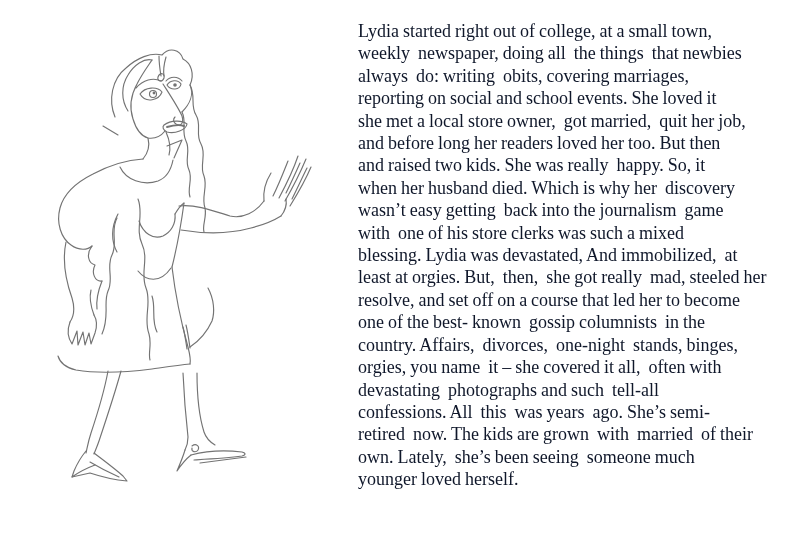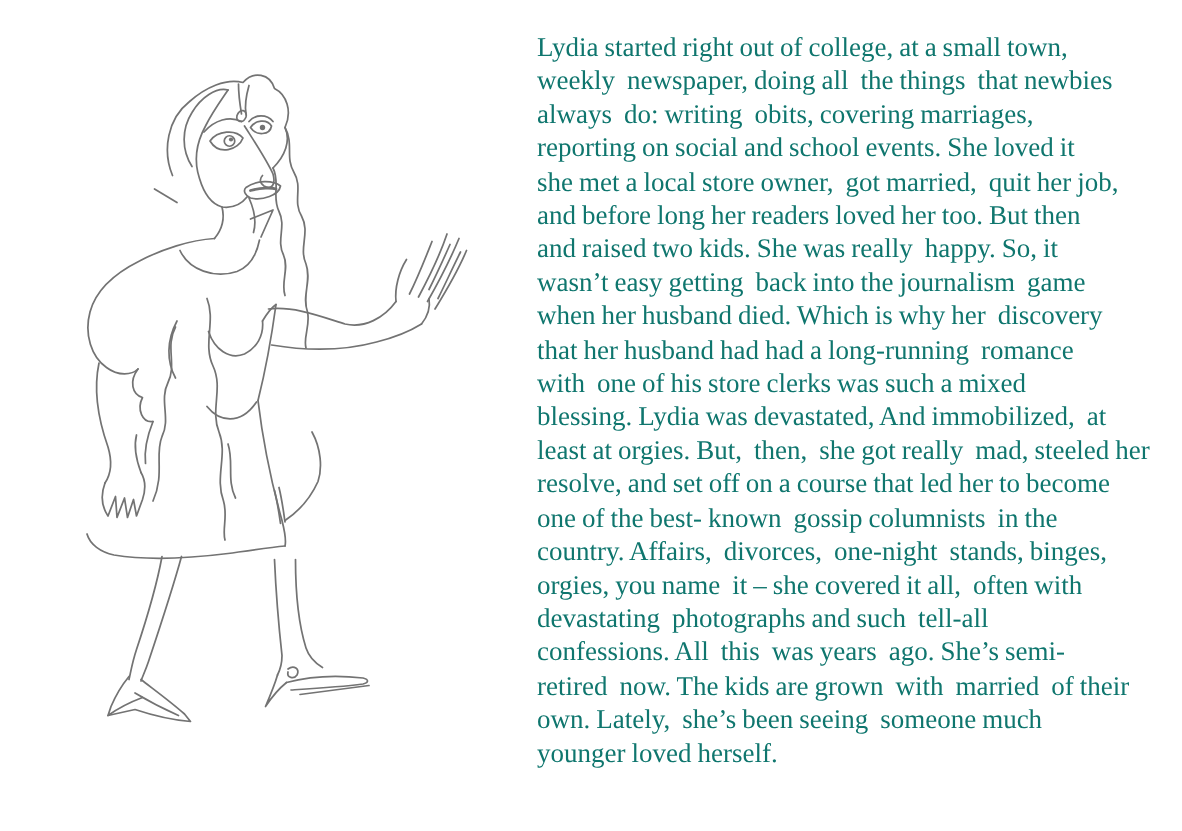--- a/index.html
+++ b/index.html
@@ -134,31 +134,30 @@
         <path d="M90,462 C100,468 110,473 119,477"></path>
         <path d="M185,450 C183,457 180,464 177,471 C181,465 186,459 191,455"></path>
         <path d="M191,455 C206,451 225,450 242,452 C246,453 246,455 242,456 C227,458 210,459 194,460"></path>
         <path d="M200,463 L246,457"></path>
         <path d="M192,446 C196,443 200,446 198,450 C196,453 191,452 192,448"></path>
       </g>
 
     </svg>
   </figure>
 
-  <section class="story" style="color: #0f766e;">
+  <section class="story" style="color: #0f172a;">
       <div class="story-line">Lydia started right out of college, at a small town,</div>
       <div class="story-line">weekly  newspaper, doing all  the things  that newbies</div>
       <div class="story-line">always  do: writing  obits, covering marriages,</div>
       <div class="story-line">reporting on social and school events. She loved it</div>
       <div class="story-line">she met a local store owner,  got married,  quit her job,</div>
       <div class="story-line">and before long her readers loved her too. But then</div>
       <div class="story-line">and raised two kids. She was really  happy. So, it</div>
+      <div class="story-line">when her husband died. Which is why her  discovery</div>
       <div class="story-line">wasn’t easy getting  back into the journalism  game</div>
-      <div class="story-line">when her husband died. Which is why her  discovery</div>
-      <div class="story-line">that her husband had had a long-running  romance</div>
       <div class="story-line">with  one of his store clerks was such a mixed</div>
       <div class="story-line">blessing. Lydia was devastated, And immobilized,  at</div>
       <div class="story-line">least at orgies. But,  then,  she got really  mad, steeled her</div>
       <div class="story-line">resolve, and set off on a course that led her to become</div>
       <div class="story-line">one of the best- known  gossip columnists  in the</div>
       <div class="story-line">country. Affairs,  divorces,  one-night  stands, binges,</div>
       <div class="story-line">orgies, you name  it – she covered it all,  often with</div>
       <div class="story-line">devastating  photographs and such  tell-all</div>
       <div class="story-line">confessions. All  this  was years  ago. She’s semi-</div>
       <div class="story-line">retired  now. The kids are grown  with  married  of their</div>

